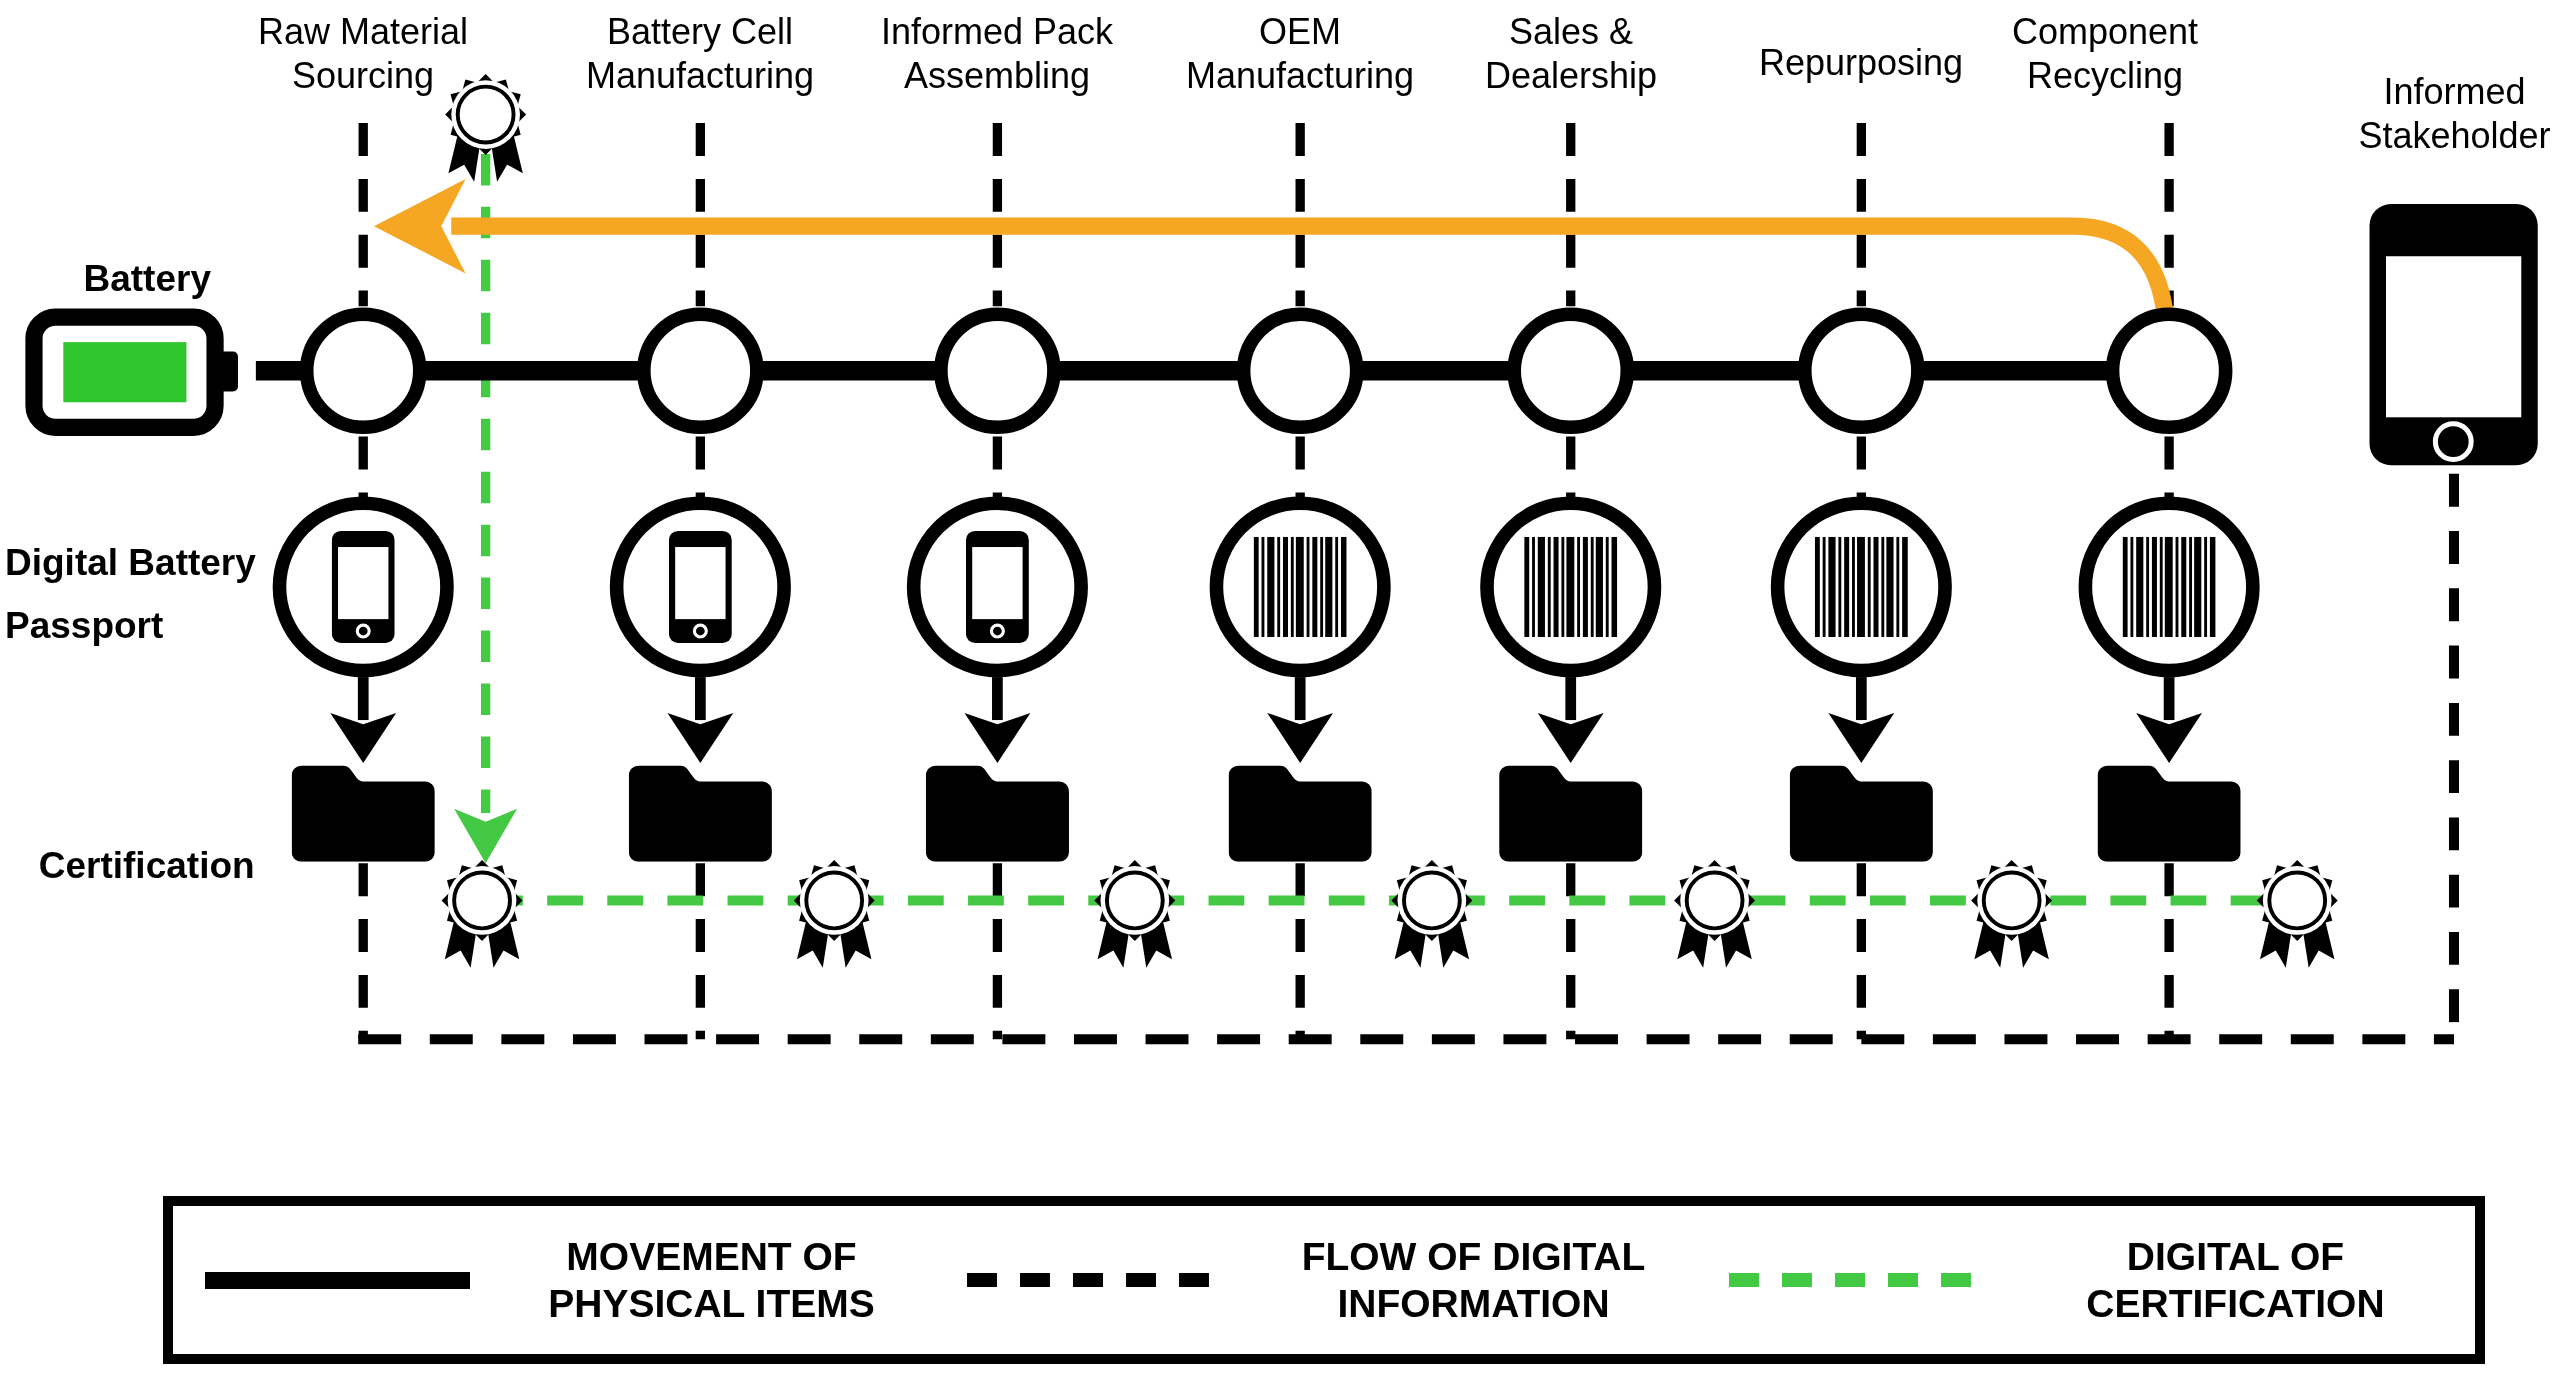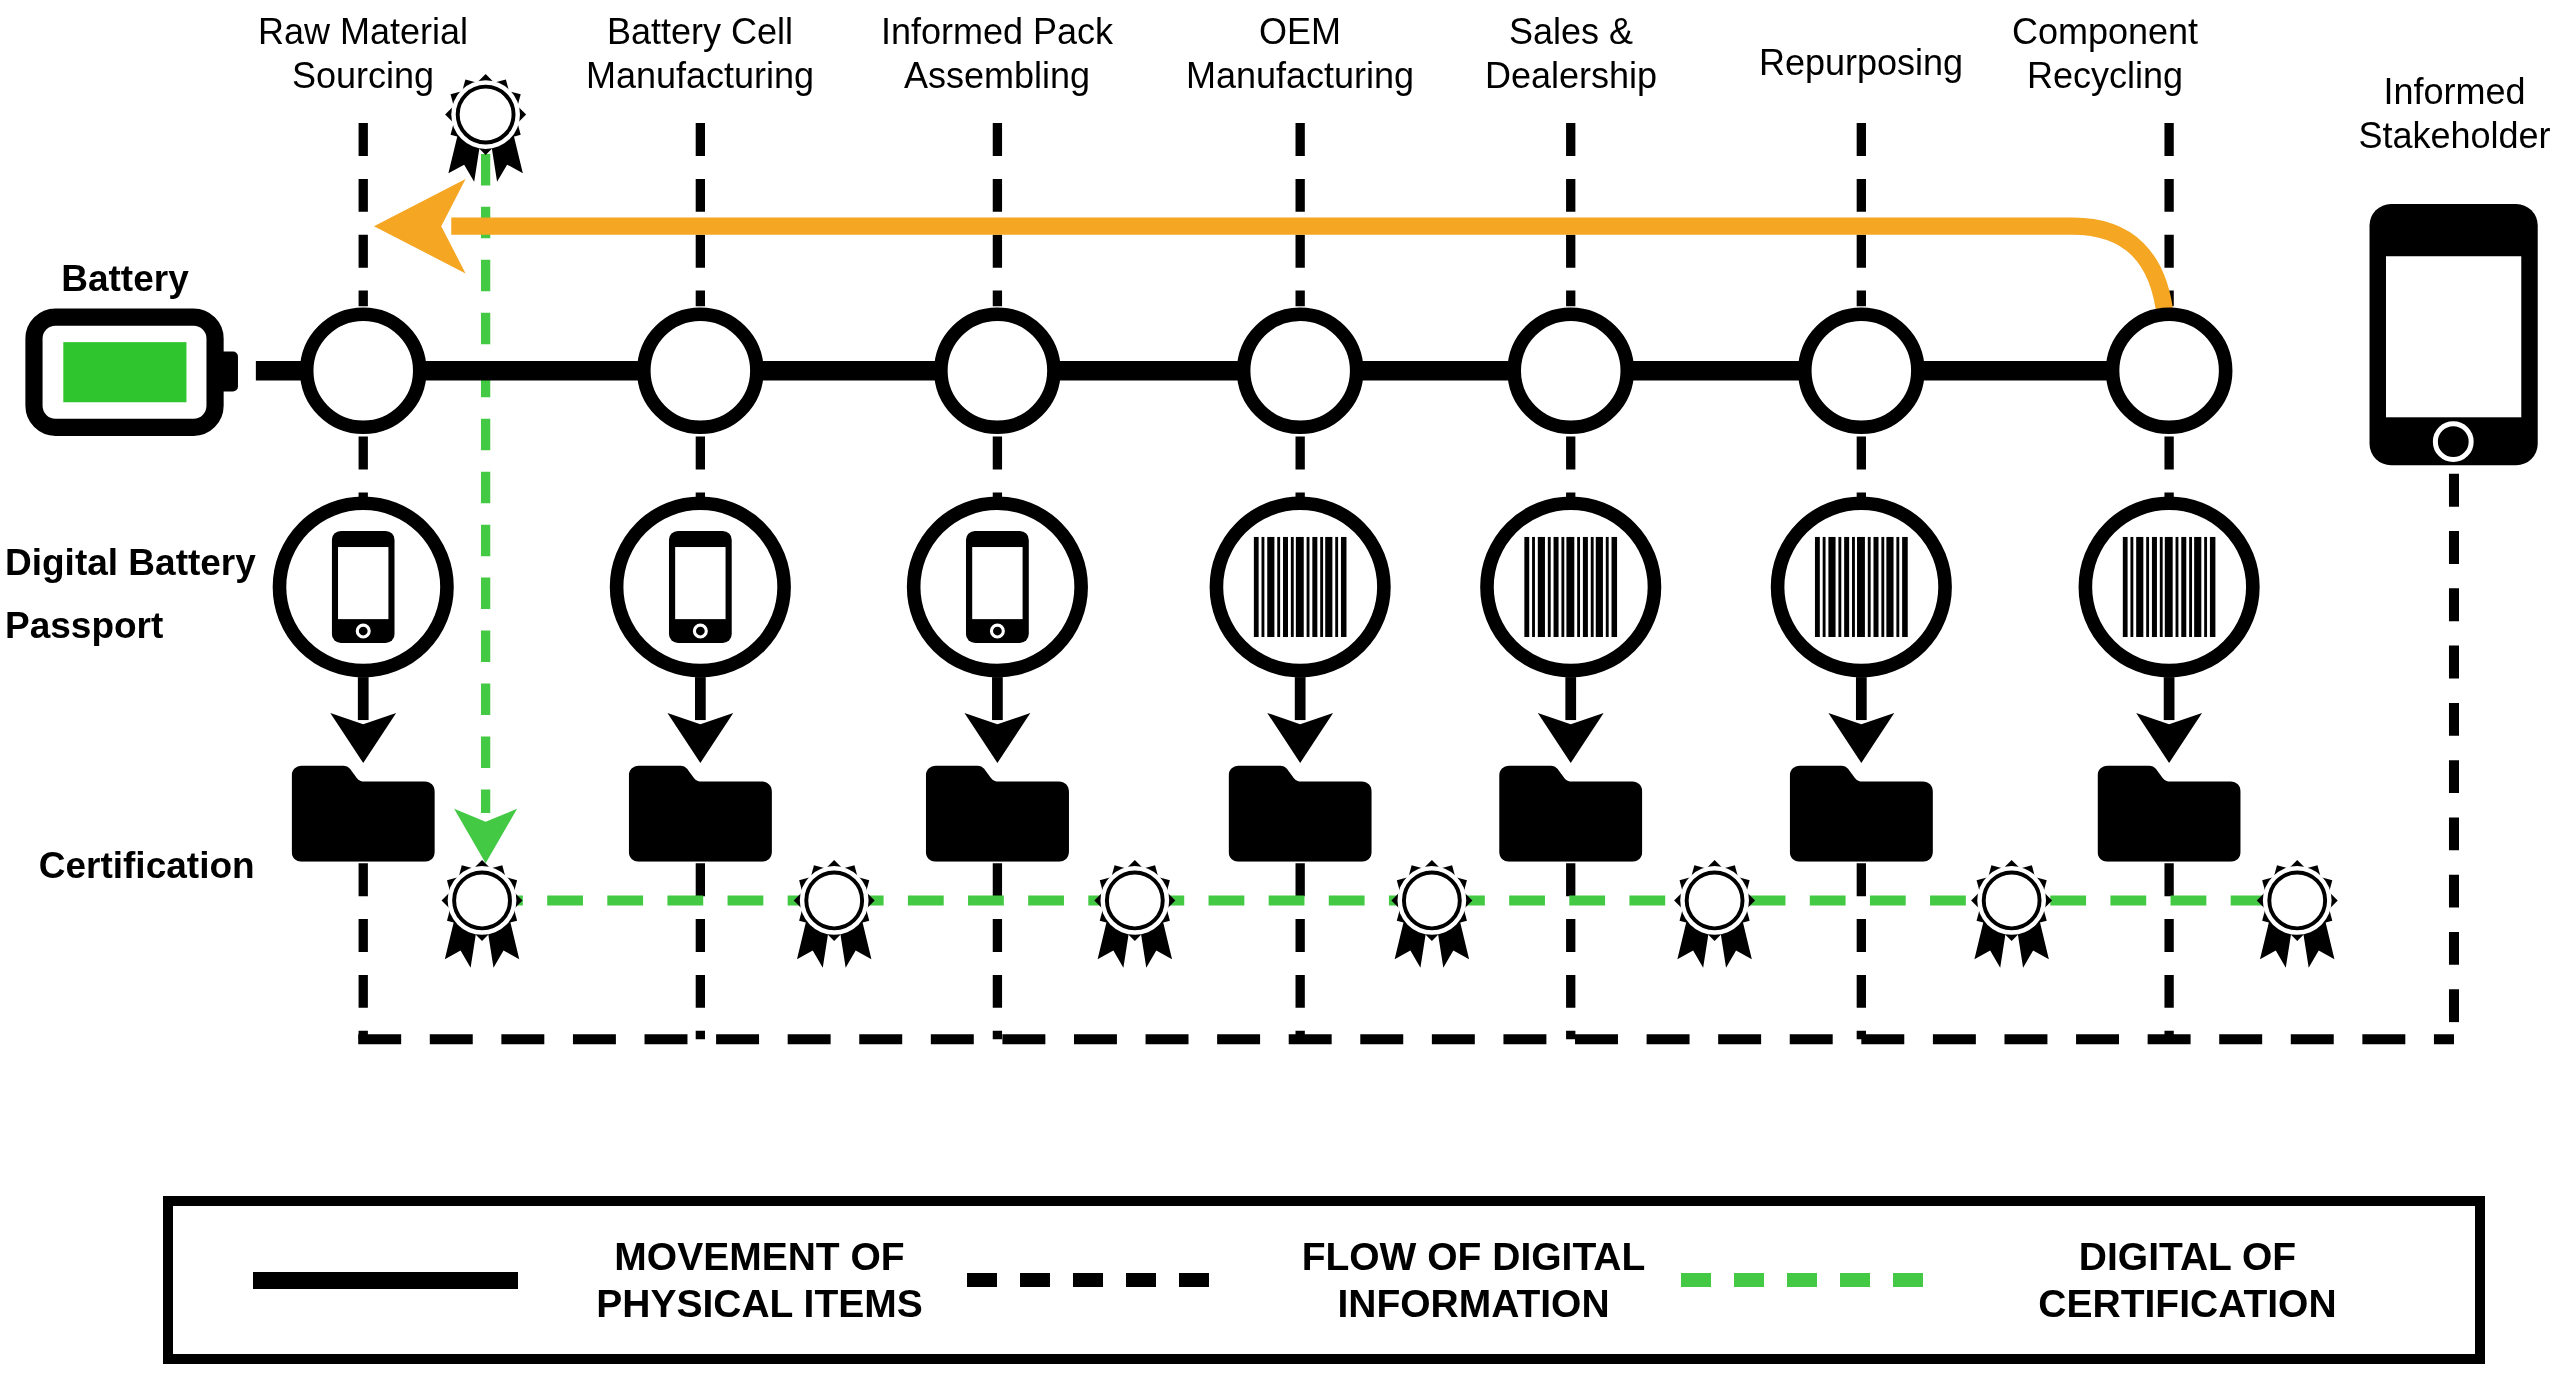--- a/index.html
+++ b/index.html
@@ -4,29 +4,29 @@
 <style>
   html,body{margin:0;padding:0;background:#fff;}
   .canvas{position:relative;width:2576px;height:1380px;background:#fff;overflow:hidden;
           font-family:"Liberation Sans",sans-serif;color:#000;}
   svg.art{position:absolute;left:0;top:0;}
   .stage-label{position:absolute;top:10px;width:272px;text-align:center;
                font-size:36px;line-height:44px;font-weight:400;}
   .stage-label.single{top:33px;}
   .stakeholder-label{position:absolute;left:2304px;top:70px;width:301px;text-align:center;
                font-size:36px;line-height:44px;font-weight:400;}
-  .battery-label{position:absolute;left:39px;top:258px;width:172px;text-align:center;
+  .battery-label{position:absolute;left:39px;top:258px;width:172px;text-align:right;
                font-size:37px;font-weight:700;}
   .passport-label{position:absolute;left:5px;top:531px;width:261px;text-align:left;
                font-size:37px;line-height:63px;font-weight:700;}
   .cert-label{position:absolute;left:10.7px;top:845px;width:272px;text-align:center;
                font-size:37px;font-weight:700;}
   .legend{position:absolute;left:163px;top:1196px;width:2238px;height:148px;
           border:10px solid #000;background:#fff;display:flex;align-items:center;
-          justify-content:center;padding:0 32px;}
+          justify-content:space-between;padding:0 32px;}
   .legend-item{display:flex;align-items:center;}
   .legend-swatch{width:265px;flex:0 0 auto;margin-right:34px;}
   .sw-solid{height:17px;background:#000;}
   .sw-dash-black{height:14.3px;background:repeating-linear-gradient(90deg,#000 0 30px,transparent 30px 53px);}
   .sw-dash-green{height:14.3px;}
   .legend-text{font-size:39px;line-height:47px;font-weight:700;text-align:center;max-width:415px;}
 </style>
 </head>
 <body>
 

